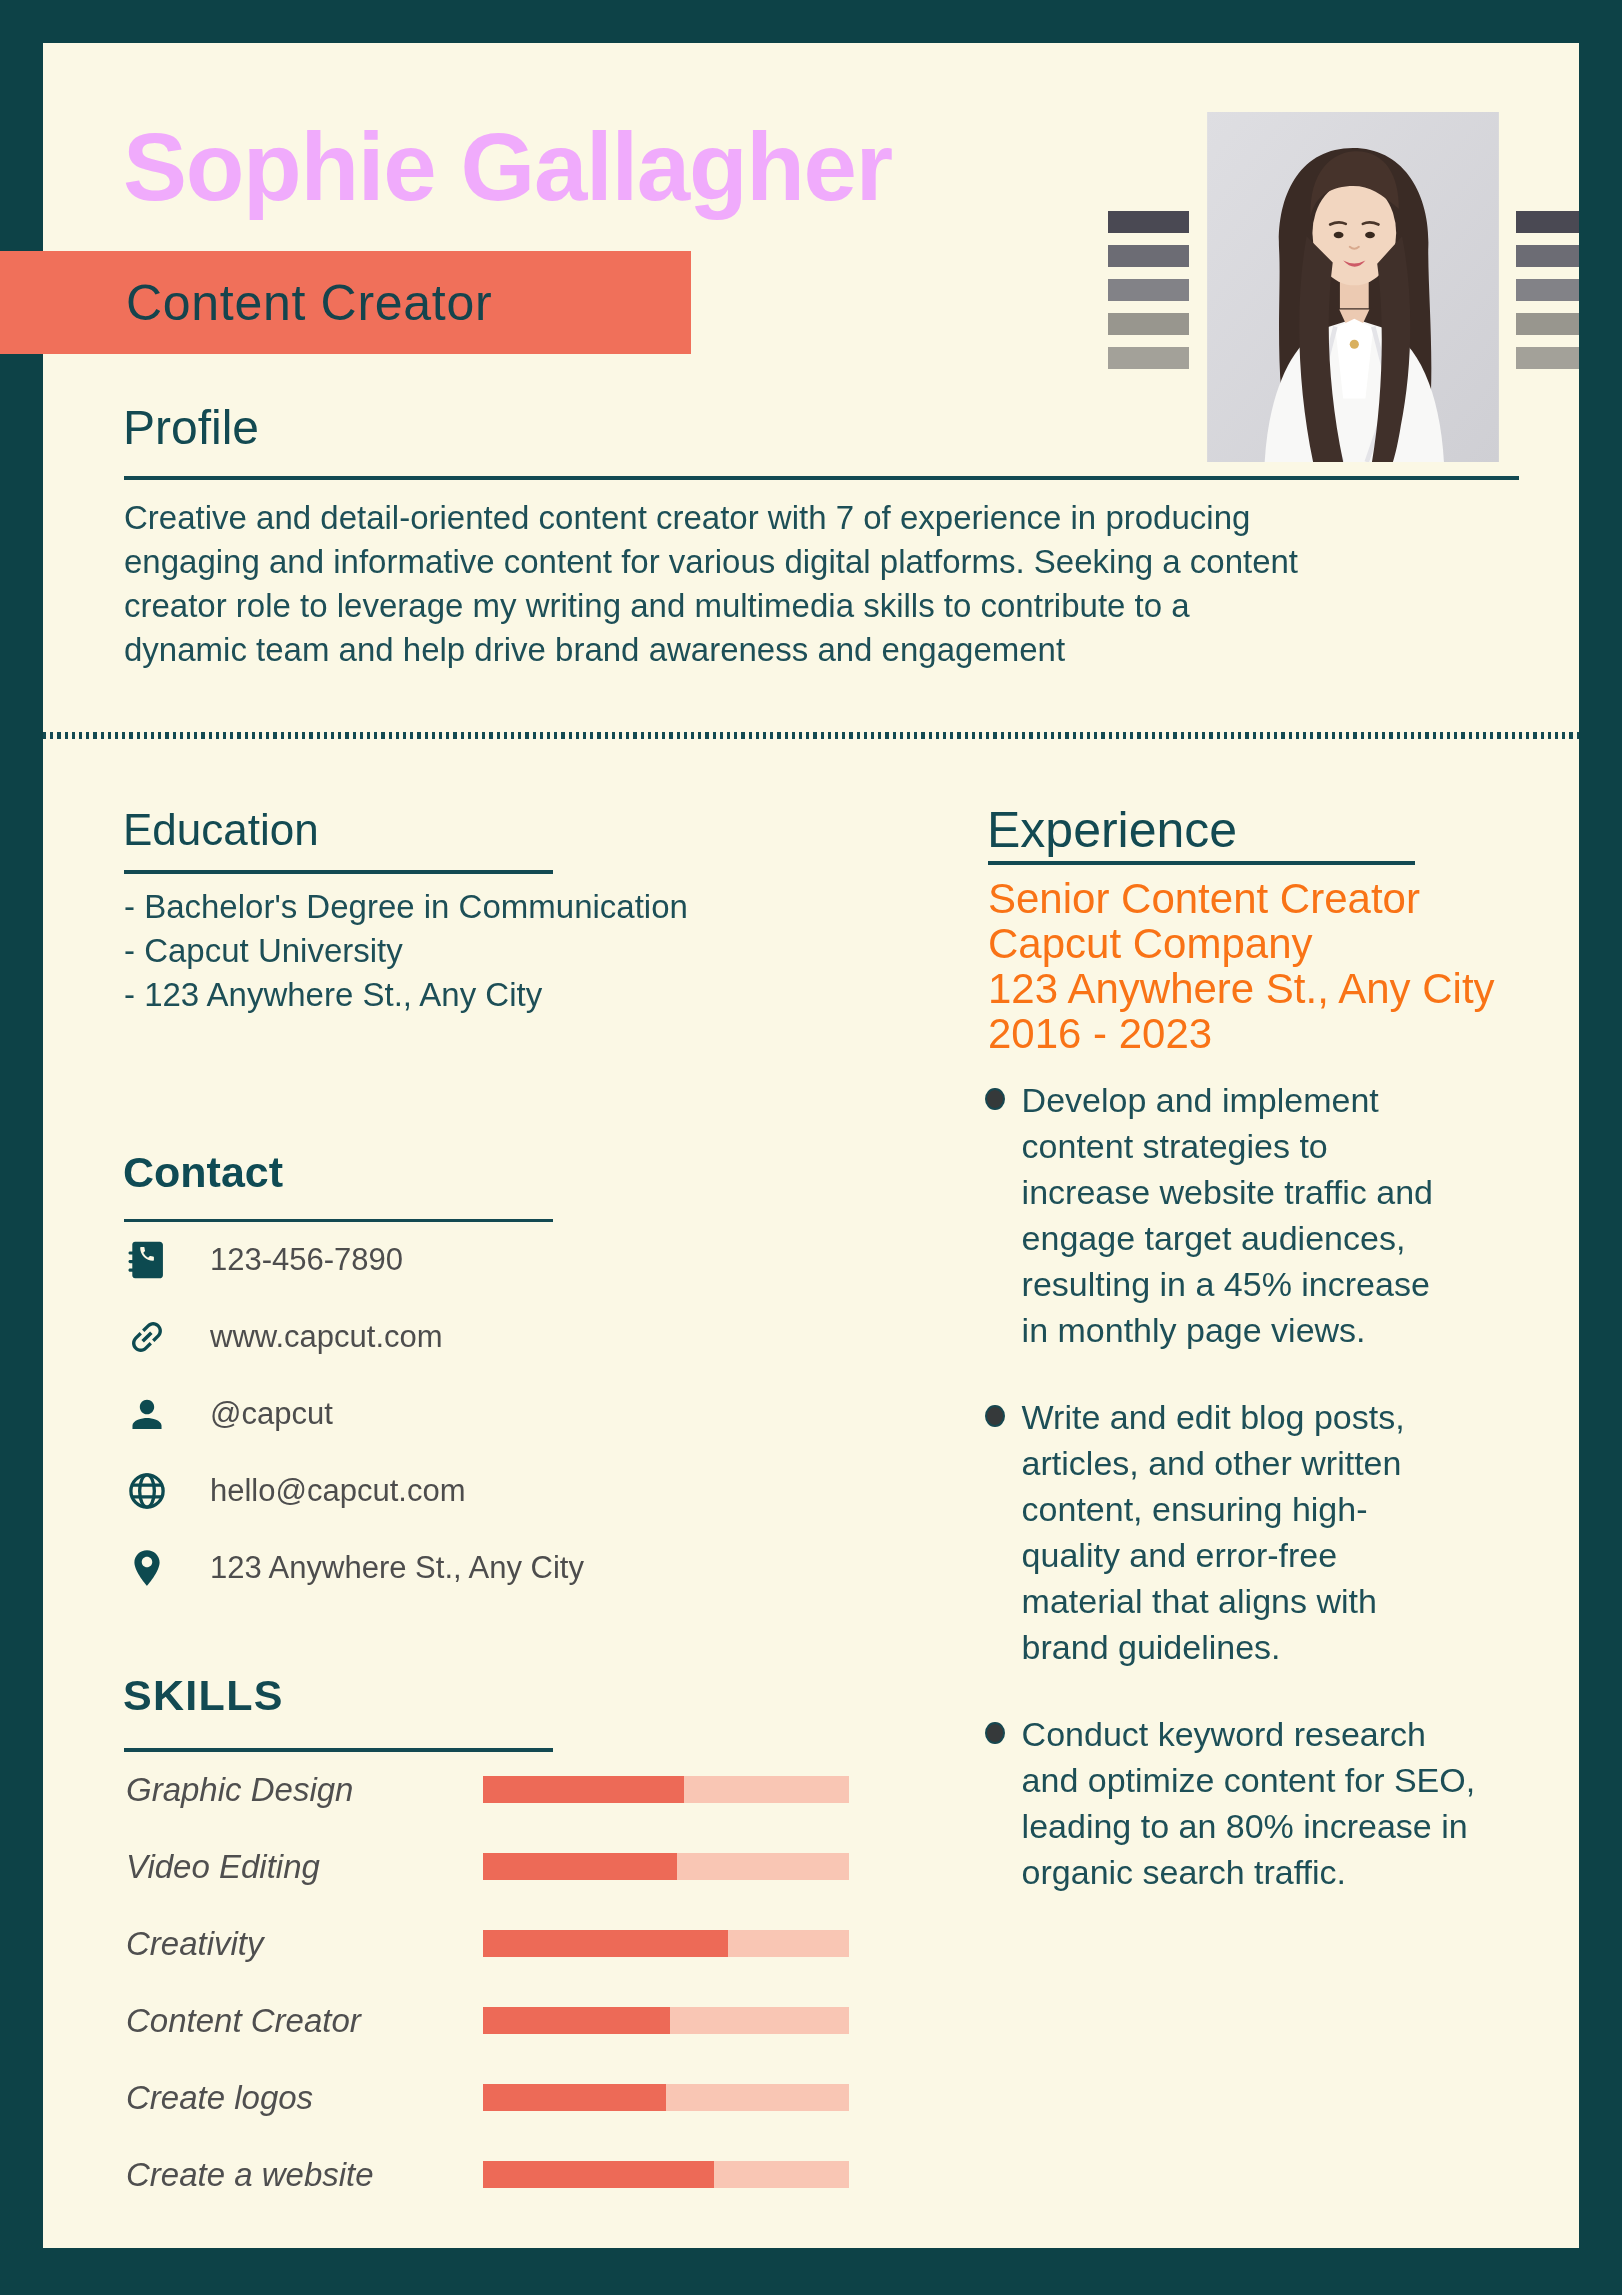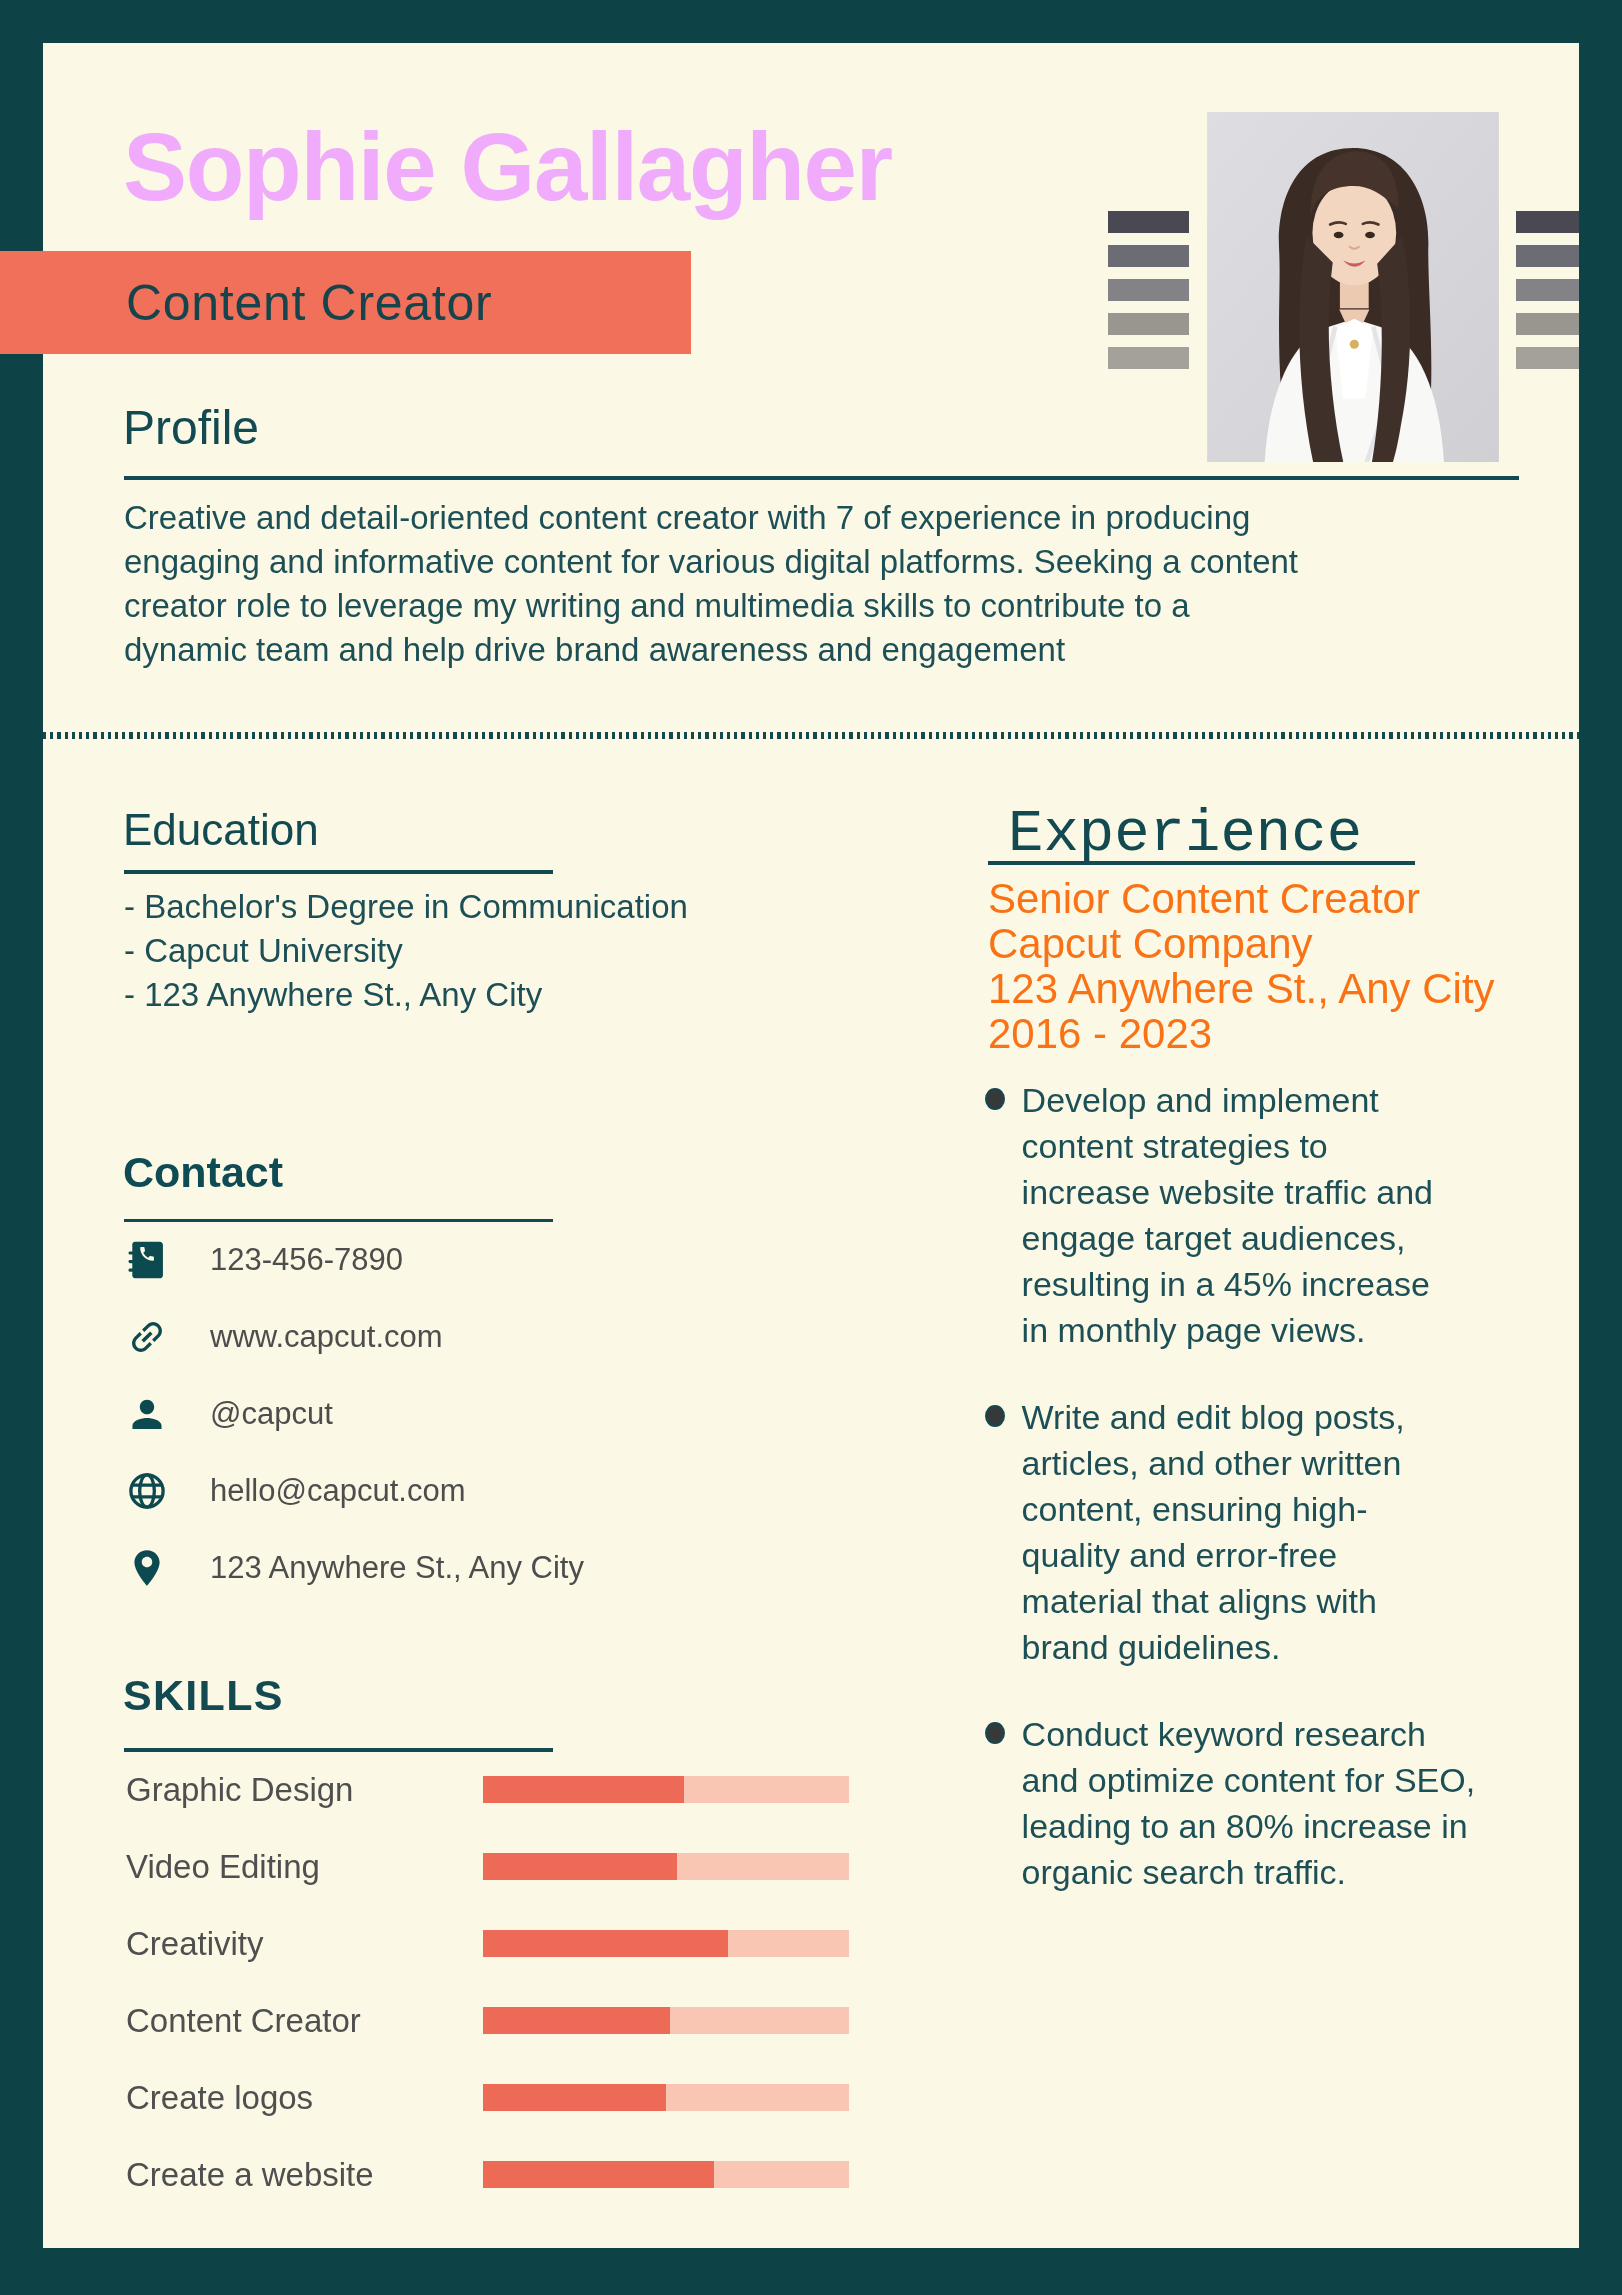--- a/index.html
+++ b/index.html
@@ -46,26 +46,26 @@
   .rule-contact { left:124px; top:1219px; width:429px; height:3.3px; }
   .contact-rows { position:absolute; left:126px; top:1221px; width:883px; }
   .contact-row { display:flex; align-items:center; height:77px; }
   .contact-row .cicon { flex:0 0 42px; height:42px; margin-right:42px; }
   .contact-row .cicon svg { display:block; width:42px; height:42px; }
   .contact-row .cval { font-size:31px; color:#4d4d4d; }
 
   .skills-heading { left:123px; top:1671px; font-size:43px; letter-spacing:1.3px; color:#134a52; }
   .rule-skills { left:124px; top:1748px; width:429px; height:3.9px; }
   .skills-rows { position:absolute; left:126px; top:1751px; width:733px; }
-  .skill-row { display:flex; align-items:center; height:77px; }
+  .skill-row { display:flex; align-items:center; height:77px;font-style:italic; }
   .skill-label { flex:0 0 357px; font-size:33px; color:#4f4f4f; }
   .skill-bar { width:366px; height:27.5px; background:#f9c6b4; }
   .skill-fill { height:100%; background:#ed6a57; }
 
-  .exp-heading { left:1008px; top:801px; font-size:59px;font-family:Liberation Mono, monospace; }
+  .exp-heading { left:987px; top:801px; font-size:50px; }
   .rule-exp { left:988px; top:861px; width:427px; height:3.9px; }
   .exp-info { position:absolute; left:988px; top:876px; font-size:42px; line-height:45px; color:#f97316; }
   .exp-bullets { position:absolute; left:985px; top:1077px; width:563px; }
   .exp-bullet { display:flex; margin-bottom:41px; }
   .bullet-dot { flex:0 0 19.6px; width:19.6px; height:22px; margin:10.5px 17px 0 0; border-radius:50%;
                 background:#35393a; border:2px solid #174750; box-sizing:border-box; }
   .exp-bullet p { margin:0; width:504px; font-size:34px; line-height:46px; color:#1d4f57; white-space:pre-line; }
 </style>
 </head>
 <body>

